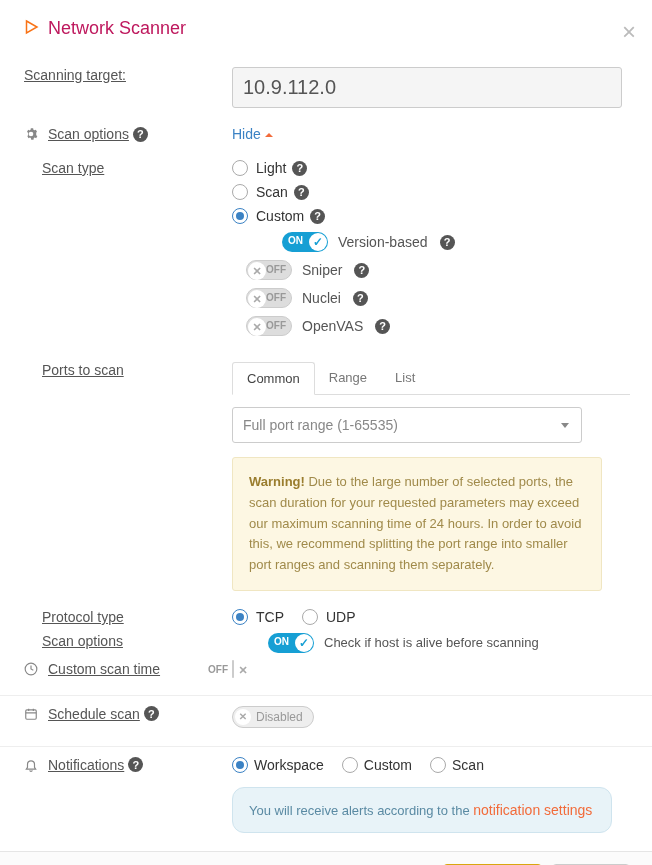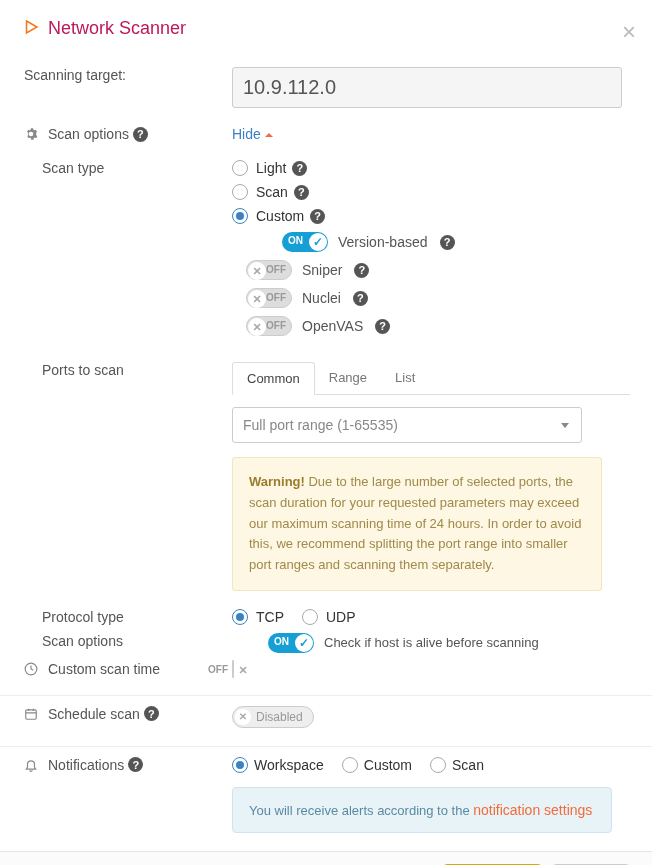--- a/index.html
+++ b/index.html
@@ -7,21 +7,21 @@
   .modal { position: relative; padding: 18px 22px 0 22px; }
   .header { display: flex; align-items: center; margin-bottom: 28px; }
   .header-icon { color: #f97316; margin-right: 8px; }
   .header-title { font-size: 18px; font-weight: 400; color: #be185d; }
   .close-x { position: absolute; right: 16px; top: 18px; color: #bbb; font-size: 24px; cursor: pointer; }
   .row { display: flex; align-items: flex-start; margin-bottom: 18px; }
   .row.narrow { margin-bottom: 8px; }
   .lcol { width: 210px; flex-shrink: 0; display: flex; align-items: center; padding-left: 2px; }
   .lcol.indent { padding-left: 20px; }
   .lcol-icon { width: 18px; color: #888; margin-right: 6px; display:flex; align-items:center; }
-  .lcol-text { color: #555; }
+  .lcol-text { color: #555; text-decoration: underline; }
   .help { margin-left: 4px; width: 15px; height: 15px; border-radius: 50%; background: #555; color: #fff; display:inline-flex; align-items:center; justify-content:center; font-size:11px; font-weight:bold; }
   .rcol { flex: 1; }
   .text-input { width: 100%; max-width: 390px; padding: 8px 10px; border: 1px solid #ccc; background: #f5f5f5; color: #555; border-radius: 3px; font-size: 20px; }
   .link { color: #3b82c4; font-size: 14px; cursor: pointer; }
   .link.orange { color: #f26b3a; }
   .caret-up { display:inline-block; width:0; height:0; border-left:4px solid transparent; border-right:4px solid transparent; border-bottom:4px solid #f26b3a; margin-left:4px; vertical-align: middle;}
   .radio-line { display:flex; align-items:center; margin-bottom: 8px; }
   .radio-outer { width:16px; height:16px; border:1px solid #aaa; border-radius:50%; margin-right:8px; display:flex; align-items:center; justify-content:center; cursor:pointer; }
   .radio-outer.sel { border-color:#3b82c4; }
   .radio-inner { width:8px; height:8px; border-radius:50%; background:#3b82c4; }
@@ -43,21 +43,21 @@
   .tab { padding: 8px 14px; font-size:13px; color:#777; cursor:pointer; }
   .tab.active { border:1px solid #ddd; border-bottom:1px solid #fff; margin-bottom:-1px; color:#444; border-radius:3px 3px 0 0; }
   .select { width:100%; max-width:350px; padding:9px 10px; border:1px solid #ccc; border-radius:3px; color:#888; position:relative; cursor:pointer; }
   .select::after { content:""; position:absolute; right:12px; top:15px; width:0; height:0; border-left:4px solid transparent; border-right:4px solid transparent; border-top:5px solid #888; }
   .warning { margin-top:14px; background:#fdf7e3; border:1px solid #f0e6c2; border-radius:3px; padding:14px 16px; font-size:13px; color:#a08a4a; line-height:1.6; max-width:370px; }
   .warning strong { color:#9a7d2e; }
   .h-radio-group { display:flex; gap:18px; align-items:flex-start; }
   .divider { border:none; border-top:1px solid #eee; margin:10px -22px; }
   .disabled-pill { display:inline-flex; align-items:center; padding:2px 10px 2px 2px; border:1px solid #ccc; border-radius:12px; background:#eee; color:#999; font-size:12px; cursor:not-allowed; }
   .disabled-pill .x { width:16px; height:16px; border-radius:50%; background:#fff; color:#aaa; display:flex; align-items:center; justify-content:center; margin-right:5px; font-weight:bold; font-size:10px;}
-  .info-box { background:#e8f3f8; border:1px solid #cfe4ee; border-radius:4px; padding:14px 16px; font-size:13px; color:#5a8aa3; max-width:380px; }
+  .info-box { background:#e8f3f8; border:1px solid #cfe4ee; border-radius:12px; padding:14px 16px; font-size:13px; color:#5a8aa3; max-width:380px; }
   .footer { border-top:1px solid #e5e5e5; padding:12px 22px; display:flex; justify-content:flex-end; gap:10px; background:#fbfbfb; }
   .btn { padding:9px 16px; border-radius:4px; font-size:14px; cursor:pointer; border:1px solid; }
   .btn-primary { background:#f3c12a; border-color:#d9a60f; color:#333; font-weight:500; }
   .btn-secondary { background:#fff; border-color:#ccc; color:#555; }
   .gap6 { margin-right:6px; }
 </style>
 </head>
 <body>
 
 <div class="modal">

